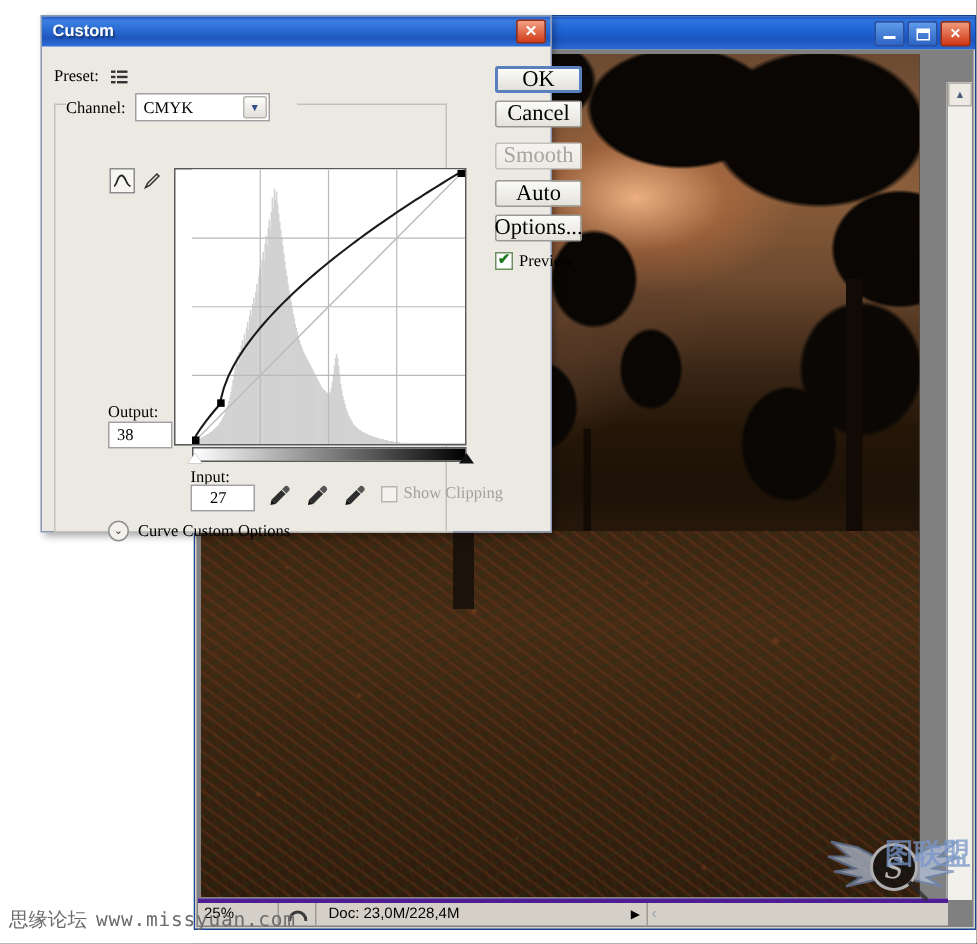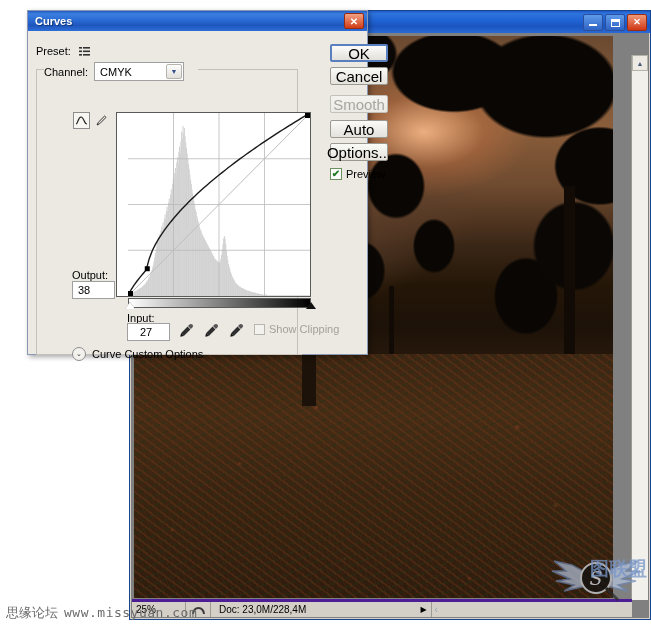--- a/index.html
+++ b/index.html
@@ -145,21 +145,21 @@
     display:flex;align-items:center;padding-left:7px;box-sizing:border-box;
   }
   .cd-title span{text-shadow:1px 1px 1px rgba(0,0,0,.4);}
   .cd-close{
     position:absolute;right:3px;top:2px;width:20px;height:16px;
     background:linear-gradient(to bottom,#f2a184,#d13c17);
     border:1px solid #992c10;border-radius:2px;
     color:#fff;font-size:10px;font-weight:bold;
     display:flex;align-items:center;justify-content:center;box-sizing:border-box;
   }
-  .cd-body{position:absolute;left:0;top:20px;right:0;bottom:0;}
+  .cd-body{position:absolute;left:0;top:20px;right:0;bottom:0;font-family:Liberation Serif, serif;}
 
   
   .row-preset{position:absolute;left:8px;top:12px;width:262px;display:flex;align-items:center;gap:6px;}
   .lbl{font-size:11px;color:#000;}
   .combo{
     position:relative;height:19px;background:#fff;border:1px solid #a0a0a0;
     display:flex;align-items:center;padding-left:5px;box-sizing:border-box;font-size:11px;
   }
   .combo .arrowbox{
     position:absolute;right:1px;top:1px;bottom:1px;width:16px;
@@ -342,21 +342,21 @@
       </div>
     </div>
   </div>
 
   <div class="left-white"></div>
   <div class="bottom-strip"></div>
 
   <div class="curves-dialog">
 
     <div class="cd-title">
-      <span>Curves</span>
+      <span>Custom</span>
       <div class="cd-close">✕</div>
     </div>
 
     <div class="cd-body">
 
       <div class="row-preset">
         <span class="lbl">Preset:</span>
         <span class="preset-menu-icon">
           <svg width="12" height="11" viewBox="0 0 12 11">
             <rect x="0" y="1" width="3" height="1.6" fill="#333"></rect>

